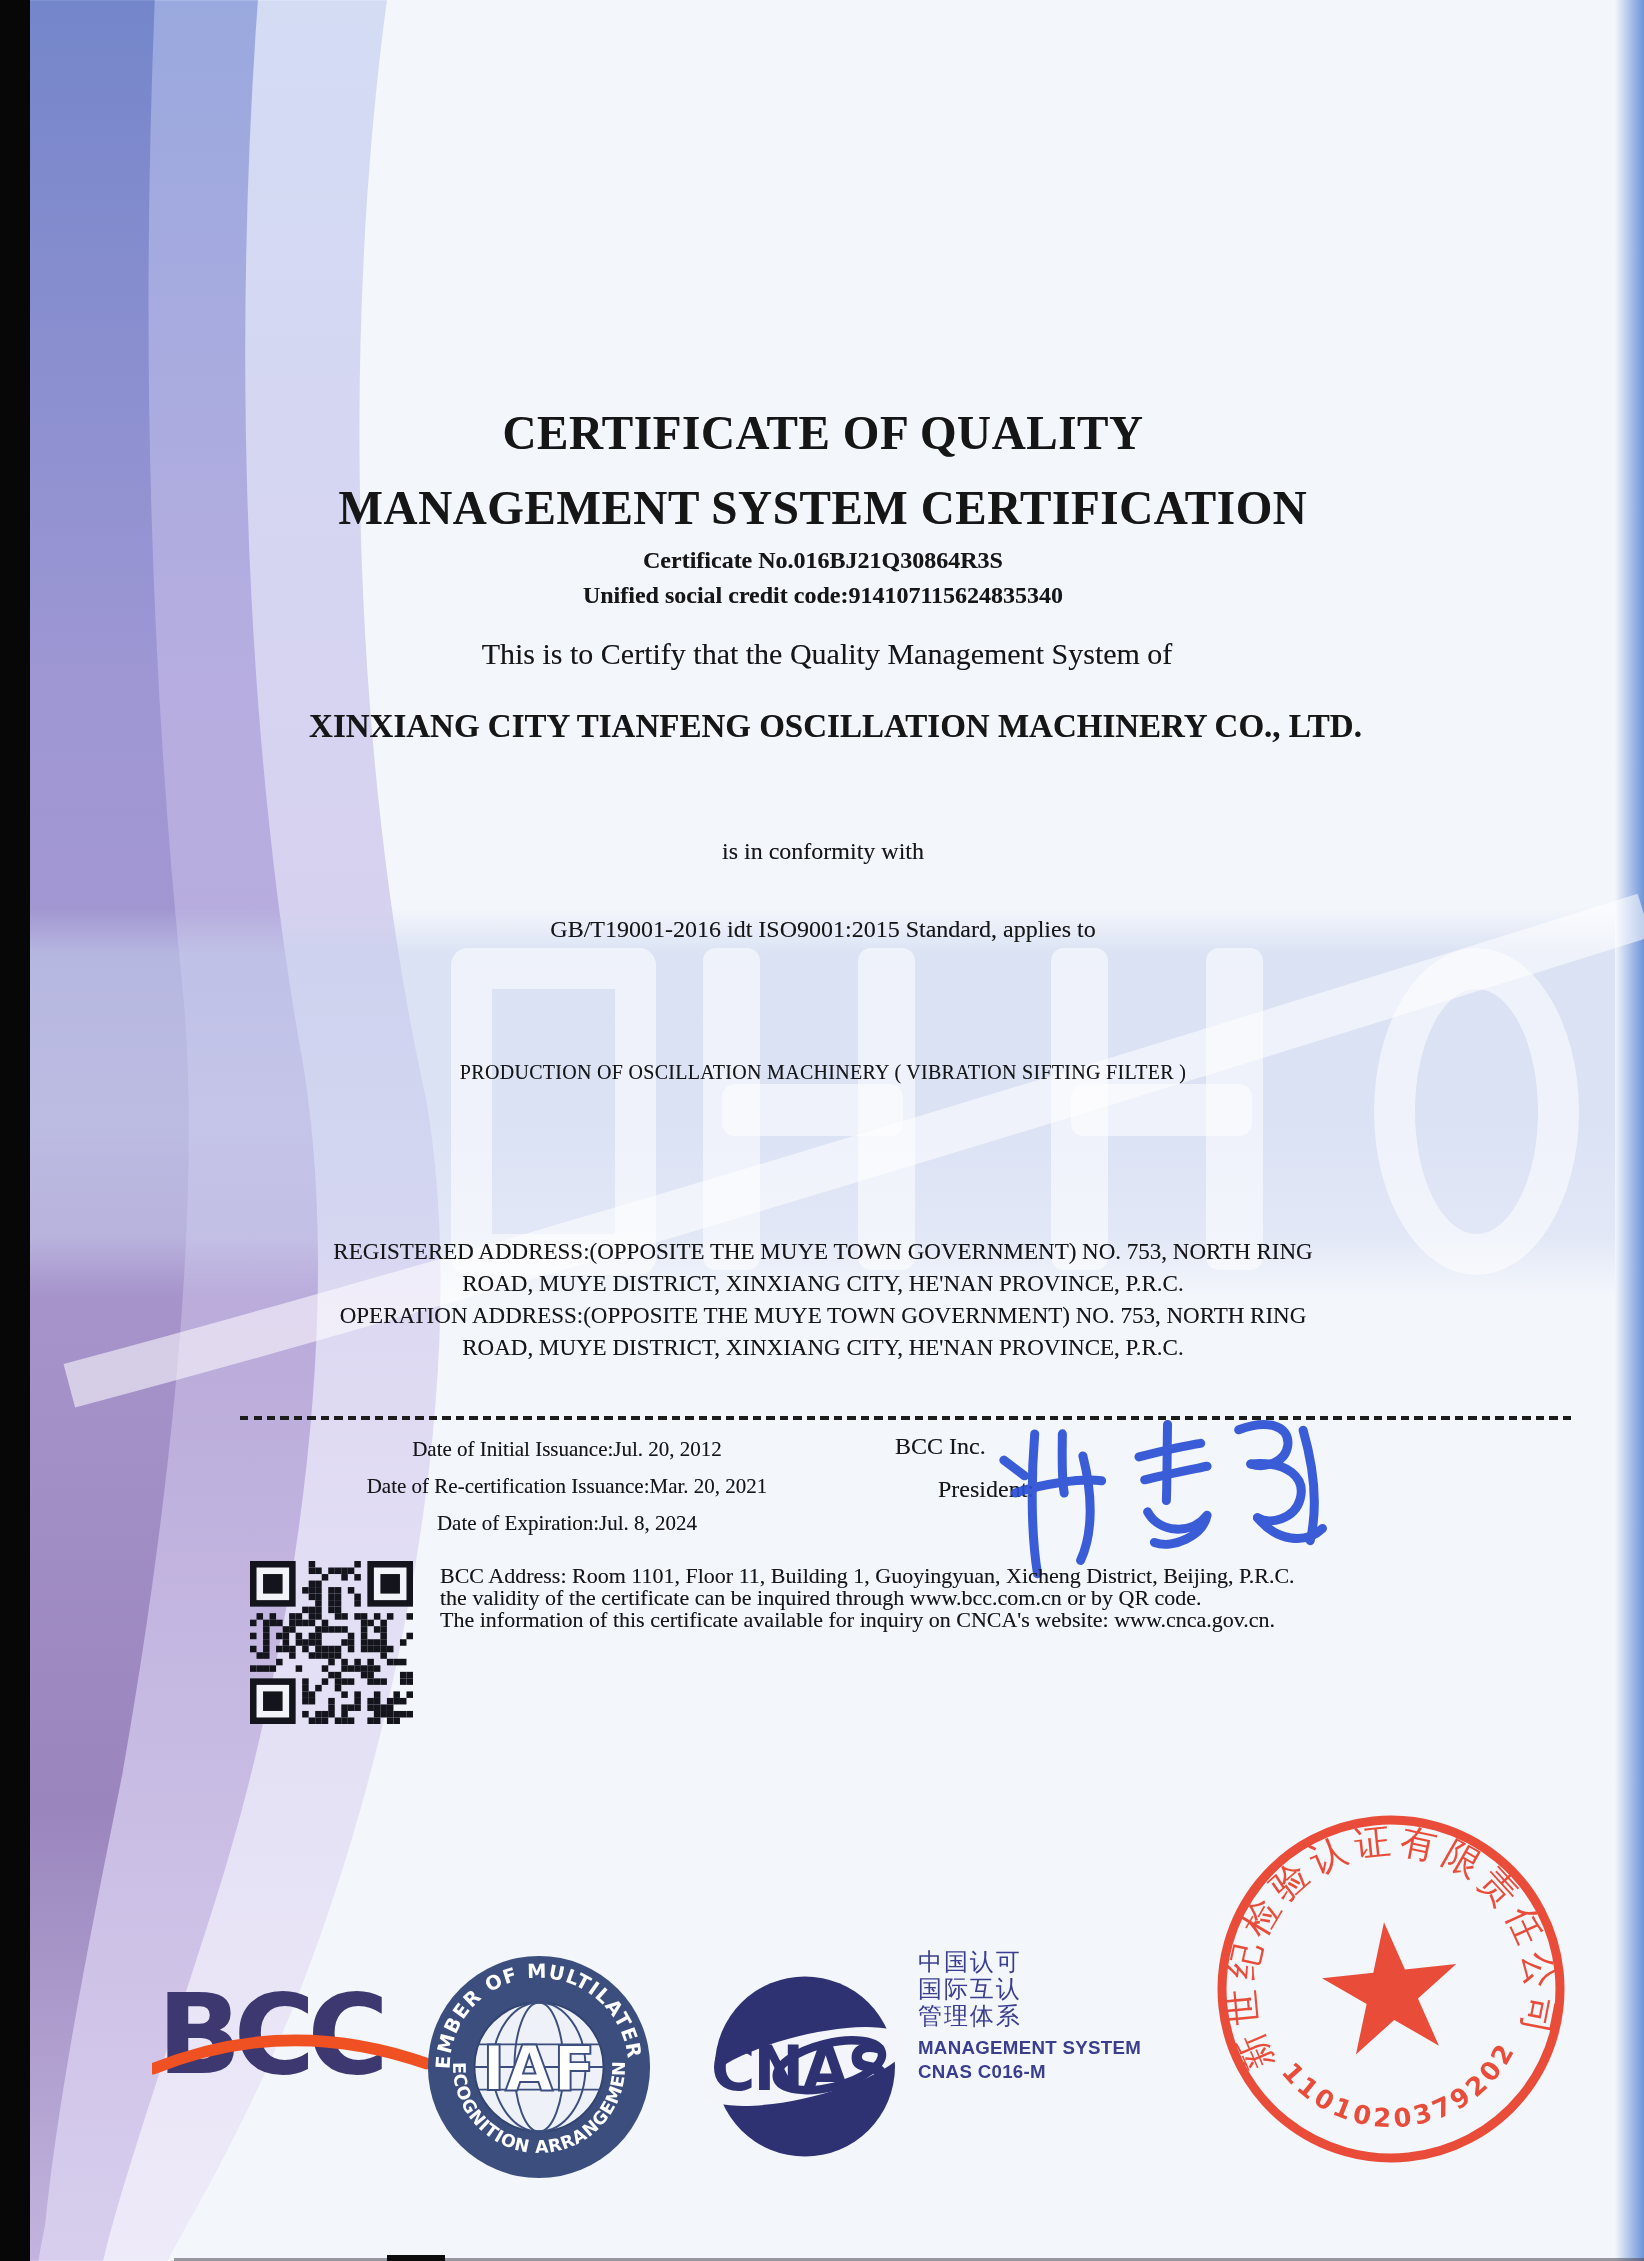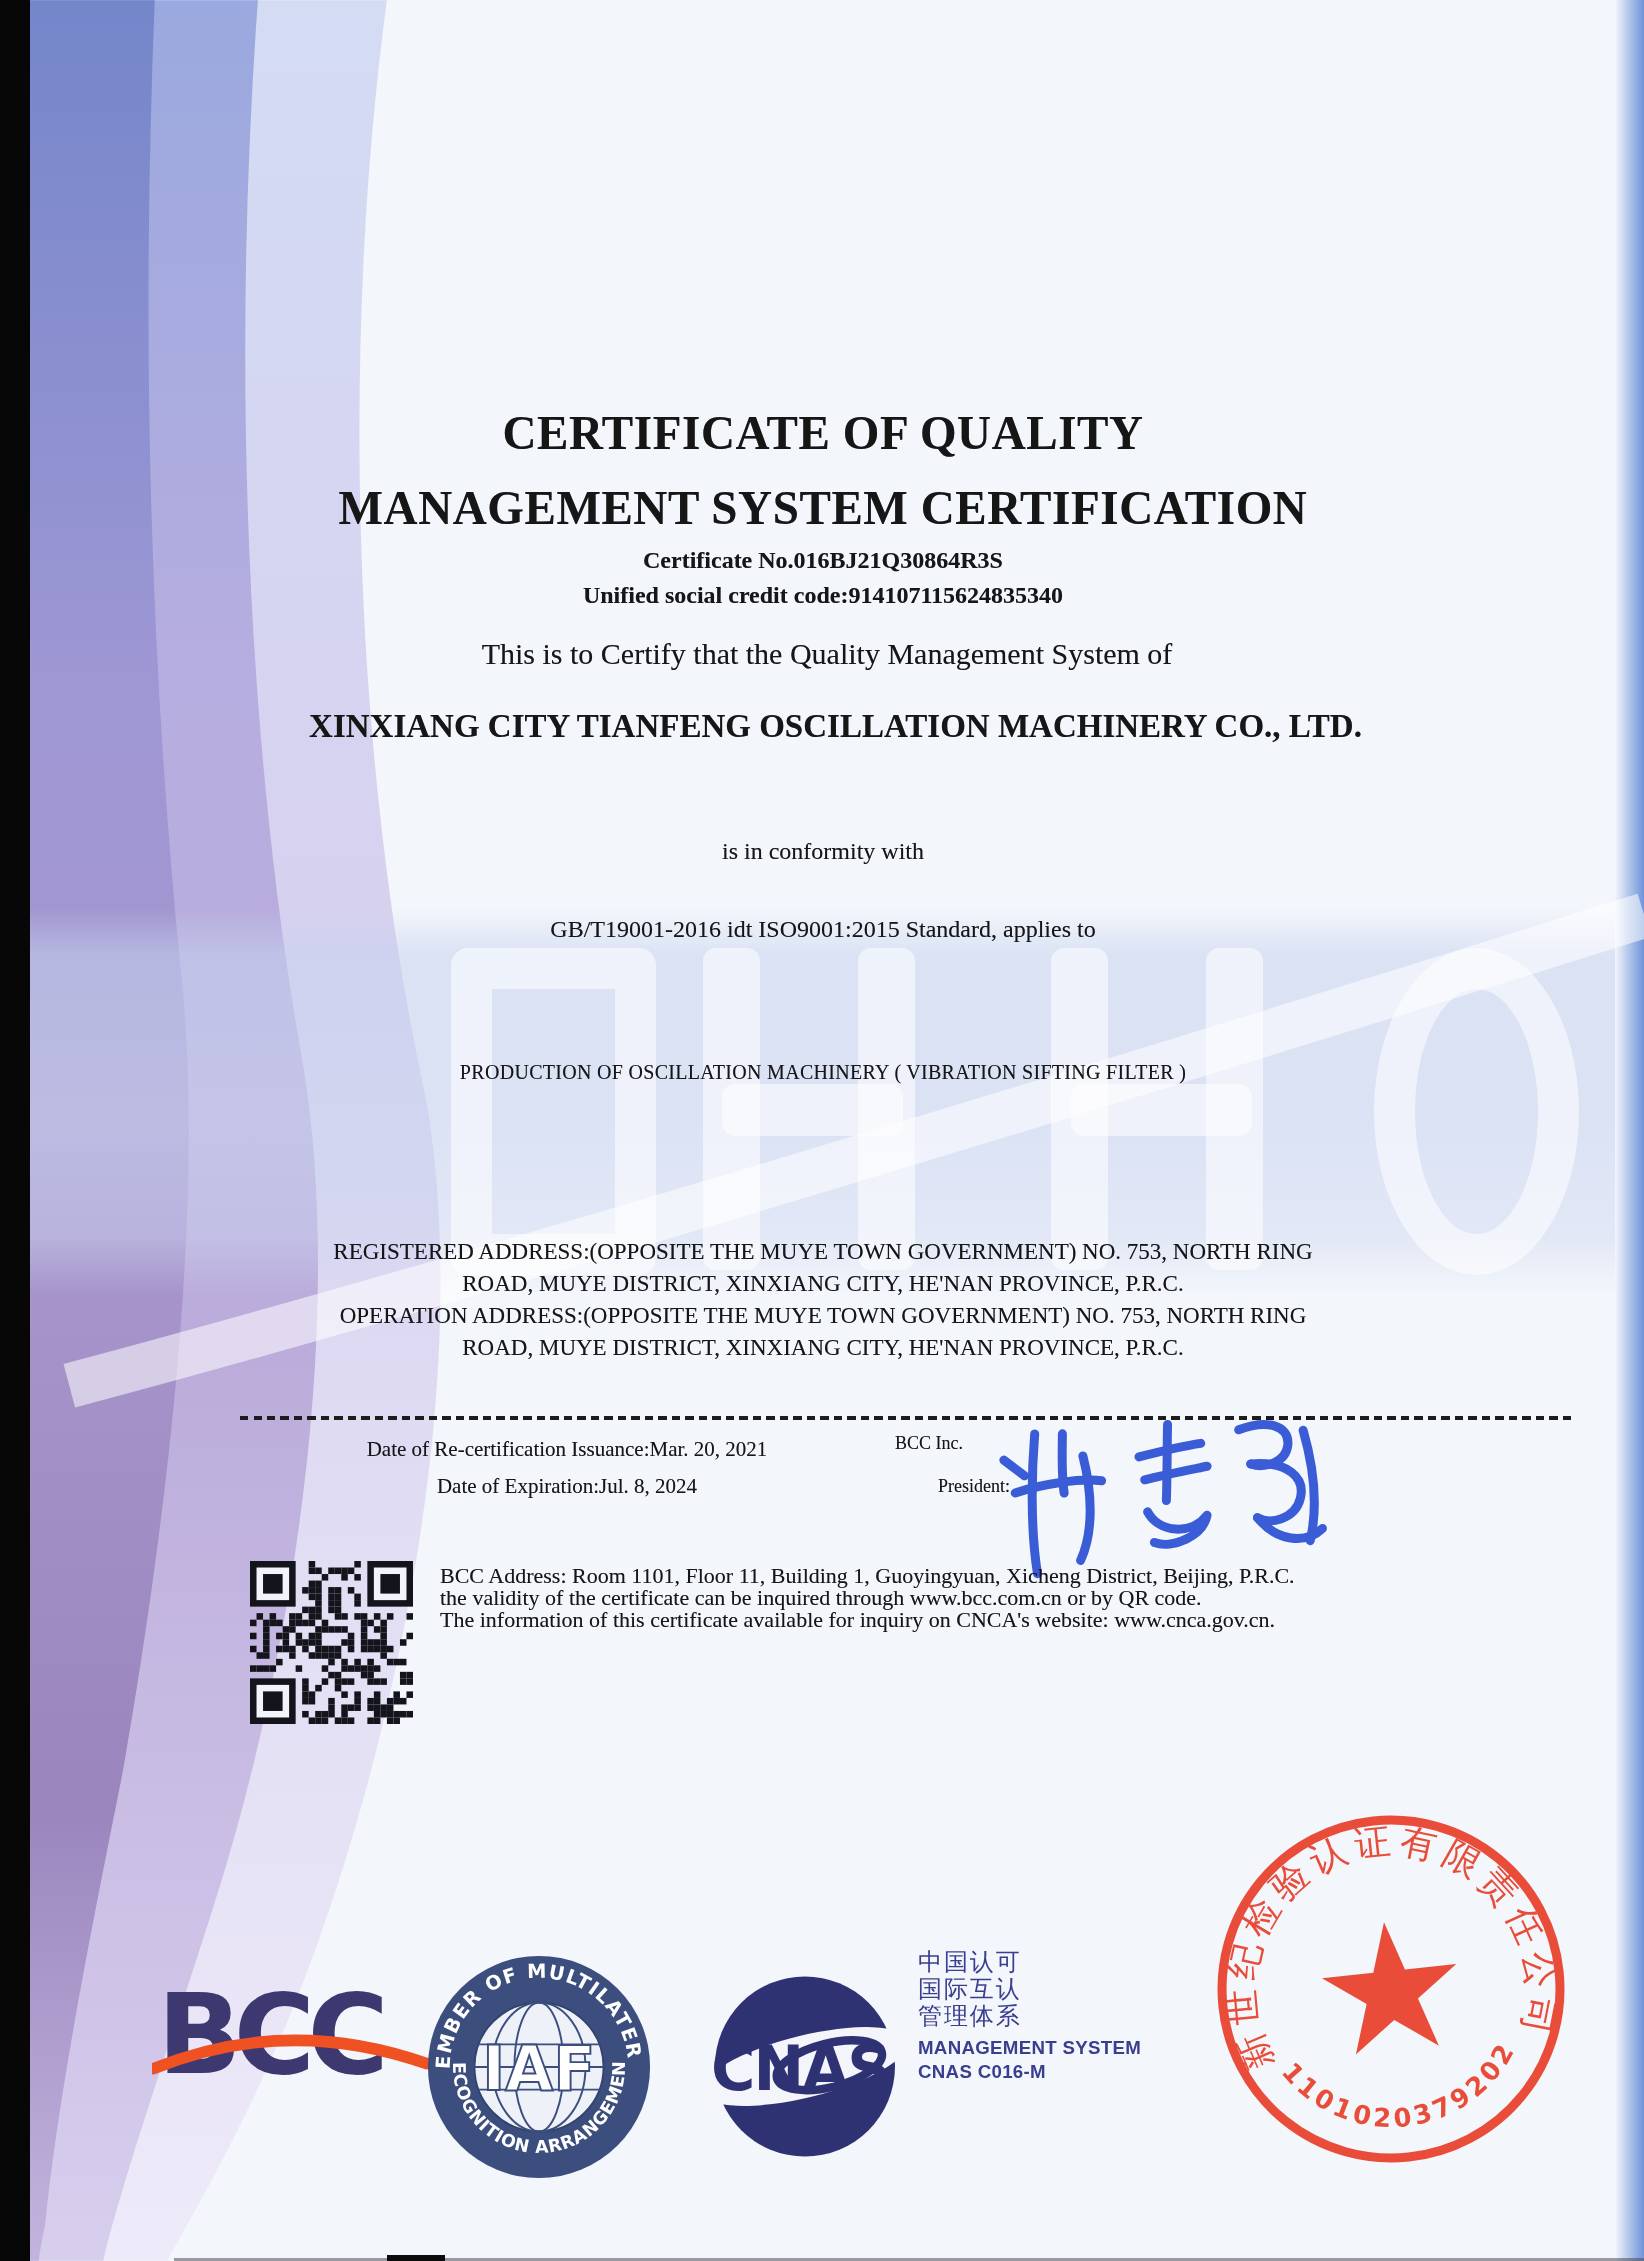--- a/index.html
+++ b/index.html
@@ -19,21 +19,21 @@
   .title{font-weight:bold;font-size:48px;letter-spacing:0.6px;transform:scaleX(.98);}
   .certno{font-weight:bold;font-size:24px;}
   .certify{font-size:30px;padding-left:8px;}
   .company{font-weight:bold;font-size:33px;line-height:54px;width:1096px;left:50%;margin-left:-535px;text-align:center;}
   .body38{font-size:24px;}
   .scope{font-size:20px;letter-spacing:0.3px;}
   .addr{font-size:23px;line-height:32px;}
   .dotted{left:240px;top:1416px;width:1336px;height:3.9px;
     background:repeating-linear-gradient(90deg,#1c1c1c 0 8.4px, rgba(0,0,0,0) 8.4px 13.5px);}
   .dates{left:206px;top:1431px;width:722px;text-align:center;font-size:21px;line-height:37px;}
-  .issuerline{font-size:18px;}
+  .issuerline{font-size:24px;}
   .fineprint{left:440px;top:1565px;width:761px;font-size:22px;line-height:22px;}
   .wmband{left:30px;top:908px;right:30px;height:387px;
     background:linear-gradient(to bottom, rgba(198,210,238,0) 0%, rgba(198,210,238,.55) 12%, rgba(203,213,240,.6) 55%, rgba(205,214,240,.45) 85%, rgba(205,214,240,0) 100%);}
   .wmglyph{border:41px solid rgba(255,255,255,.55);border-radius:17px;}
   .wmbar{background:rgba(255,255,255,.55);border-radius:13px;}
 
   .cnblock{left:918px;top:1949px;width:271px;color:#3a3e8e;}
   .cnblock .cjk{font-family:"DejaVu Sans",sans-serif;font-size:24px;line-height:27px;letter-spacing:1.9px;}
   .cnblock .eng{font-family:"Liberation Sans","DejaVu Sans",sans-serif;font-weight:bold;font-size:18.7px;line-height:24px;letter-spacing:0.3px;}
 </style>
@@ -100,20 +100,21 @@
 <div class="abs ctr addr scan" style="top:1236px;">
   <div class="nowrap">REGISTERED ADDRESS:(OPPOSITE THE MUYE TOWN GOVERNMENT) NO. 753, NORTH RING</div>
   <div class="nowrap">ROAD, MUYE DISTRICT, XINXIANG CITY, HE'NAN PROVINCE, P.R.C.</div>
   <div class="nowrap">OPERATION ADDRESS:(OPPOSITE THE MUYE TOWN GOVERNMENT) NO. 753, NORTH RING</div>
   <div class="nowrap">ROAD, MUYE DISTRICT, XINXIANG CITY, HE'NAN PROVINCE, P.R.C.</div>
 </div>
 
 <div class="abs dotted"></div>
 
 <div class="abs dates scan">
+  <div class="nowrap">Date of Initial Issuance:Jul. 20, 2012</div>
   <div class="nowrap">Date of Re-certification Issuance:Mar. 20, 2021</div>
   <div class="nowrap">Date of Expiration:Jul. 8, 2024</div>
 </div>
 
 <div class="abs issuerline scan" style="left:895px;top:1433px;">BCC Inc.</div>
 <div class="abs issuerline scan" style="left:938px;top:1476px;">President:</div>
 
 <svg class="abs" role="img" style="left:977px;top:1409px;transform:rotate(-3deg);" width="387" height="193" viewBox="0 0 600 300" aria-label="尚志强">
   <g stroke="#2b50d4" stroke-width="14" fill="none" stroke-linecap="round" stroke-linejoin="round" opacity=".92">
     <path d="M95,28 C88,80 80,170 88,245"></path>

